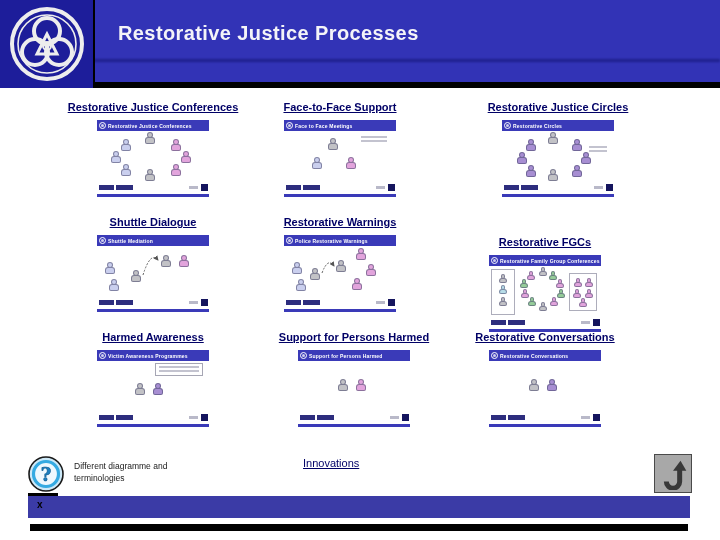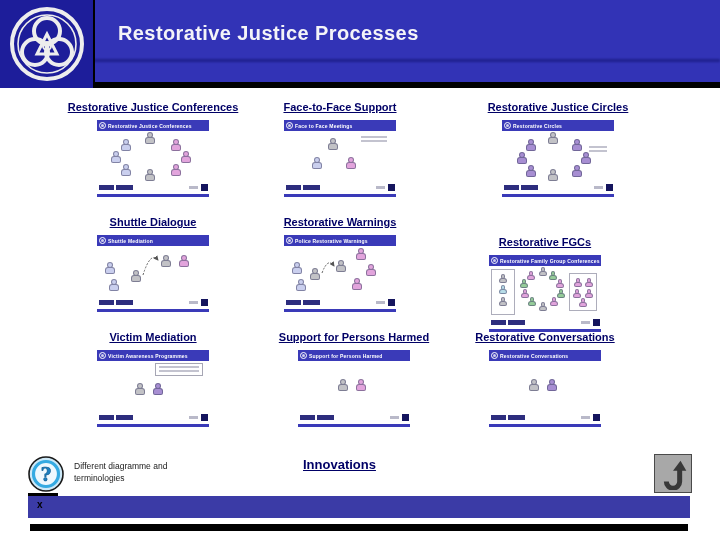--- a/index.html
+++ b/index.html
@@ -42,21 +42,21 @@
   .tf{position:relative;height:9px;background:#fff;}
   .mbtn{position:absolute;left:2px;top:2px;width:15px;height:5px;background:var(--mini-btn,#2d2d7e);}
   .mbtn2{left:19px;width:17px;}
   .mnext{position:absolute;right:11px;top:3px;width:9px;height:3px;background:#b9b9c9;}
   .msq{position:absolute;right:1px;top:1px;width:7px;height:7px;background:#15155e;}
   .tstripe{height:3px;background:var(--mini-header-bg,#3a3ab8);margin-top:2px;}
 
   
   .qicon{position:absolute;left:27px;top:455px;width:38px;height:38px;cursor:pointer;}
   .contexts{position:absolute;left:74px;top:461px;width:118px;font-size:8.5px;line-height:1.4;color:#1a1a1a;cursor:pointer;}
-  .innov{position:absolute;left:303px;top:457px;font-size:13px;font-weight:bold;color:var(--link,#000066);text-decoration:underline;cursor:pointer;}
+  .innov{position:absolute;left:303px;top:457px;font-size:11px;font-weight:normal;color:var(--link,#000066);text-decoration:underline;cursor:pointer;}
   .backtxt{position:absolute;left:563px;top:464px;width:86px;font-size:9.5px;font-weight:bold;color:#111;text-align:center;line-height:1.25;}
   .backtxt span{display:block;}
   .retbtn{position:absolute;left:654px;top:454px;width:38px;height:39px;background:#a8a8a8;border:1px solid #4a4a4a;box-sizing:border-box;cursor:pointer;display:flex;align-items:center;justify-content:center;}
   .tickline{position:absolute;left:28px;top:493px;width:30px;height:3px;background:#000;}
   .bottombar{position:absolute;left:28px;top:496px;width:662px;height:22px;background:var(--bar-bg,#3b3ba6);}
   .slide-marker{position:absolute;left:9px;top:3px;font-size:10px;color:#000;font-weight:bold;}
   .blackbar{position:absolute;left:30px;top:524px;width:658px;height:7px;background:#000;}
 </style>
 </head>
 <body style="--header-bg: #3233b6; --logo-bg: #1d1d9a; --link: #000066; --bar-bg: #3b3ba6; --mini-header-bg: #3a3ab8; --mini-btn: #2d2d7e; --fig-g: #c2c2c6; --fig-p: #cacfee; --fig-k: #e2a4dc; --fig-u: #a78ed2; --fig-n: #95cc99; --fig-t: #b8dde8;">
@@ -388,21 +388,21 @@
             </span>
           </div>
           <div class="tf">
             <span class="mbtn"></span>
             <span class="mbtn mbtn2"></span>
             <span class="mnext"></span>
             <span class="msq"></span>
           </div>
           <div class="tstripe"></div>
         </div></div>
-      <div class="cell" style="left: 43px; top: 327px;"><a class="glink">Victim Mediation</a><div class="thumb">
+      <div class="cell" style="left: 43px; top: 327px;"><a class="glink">Harmed Awareness</a><div class="thumb">
           <div class="th">
             <span class="mlogo"></span>
             <span class="mtitle">Victim Awareness Programmes</span>
           </div>
           <div class="tb">
             <div class="mnote mnote-box" style="left: 58px; top: 2px; width: 48px; height: 13px;">
               <i></i>
               <i></i>
             </div>
             <span class="fig" style="left: 38px; top: 22px;">

